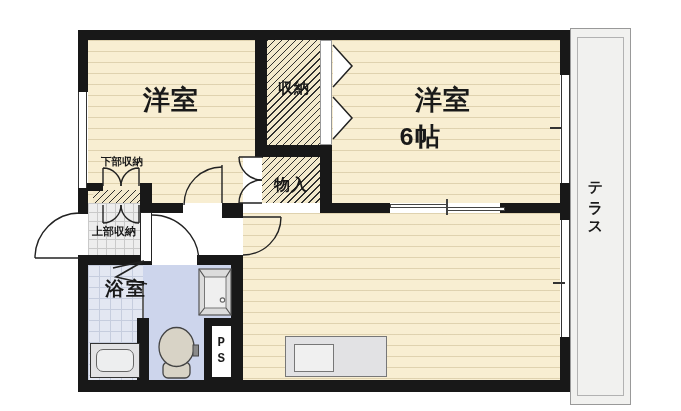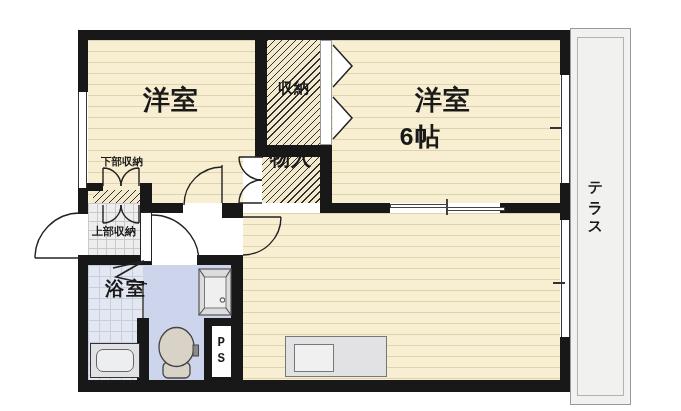--- a/index.html
+++ b/index.html
@@ -129,20 +129,20 @@
       <rect x="204.5" y="277" width="21.5" height="31" fill="#efefef" stroke="#777" stroke-width="1"></rect>
       <path d="M199 269 L204.5 277 M231 269 L226 277 M199 315 L204.5 308 M231 315 L226 308"></path>
       <circle cx="222.5" cy="300" r="2.2" fill="#fff" stroke="#666"></circle>
     </g>
   </svg>
 
   <div class="lbl" style="left:171px;top:102px;font-size:27px;">洋室</div>
   <div class="lbl" style="left:443px;top:102px;font-size:27px;">洋室</div>
   <div class="lbl" style="left:420px;top:138px;font-size:25px;">6帖</div>
   <div class="lbl" style="left:294px;top:89px;font-size:15px;">収納</div>
-  <div class="lbl" style="left:291px;top:160px;font-size:20px;">物入</div>
+  <div class="lbl" style="left:291px;top:186px;font-size:16px;">物入</div>
   <div class="lbl" style="left:122px;top:162px;font-size:10.5px;letter-spacing:0;">下部収納</div>
   <div class="lbl" style="left:114px;top:232px;font-size:11px;letter-spacing:0;">上部収納</div>
   <div class="lbl" style="left:126px;top:290px;font-size:19px;letter-spacing:2px;">浴室</div>
   <div class="lbl vert" style="left:594px;top:201px;font-size:15px;letter-spacing:3px;">テラス</div>
   <div class="lbl vert" style="left:221px;top:352px;font-size:12.5px;letter-spacing:2px;">PS</div>
 
 </div>
 
 </body></html>

